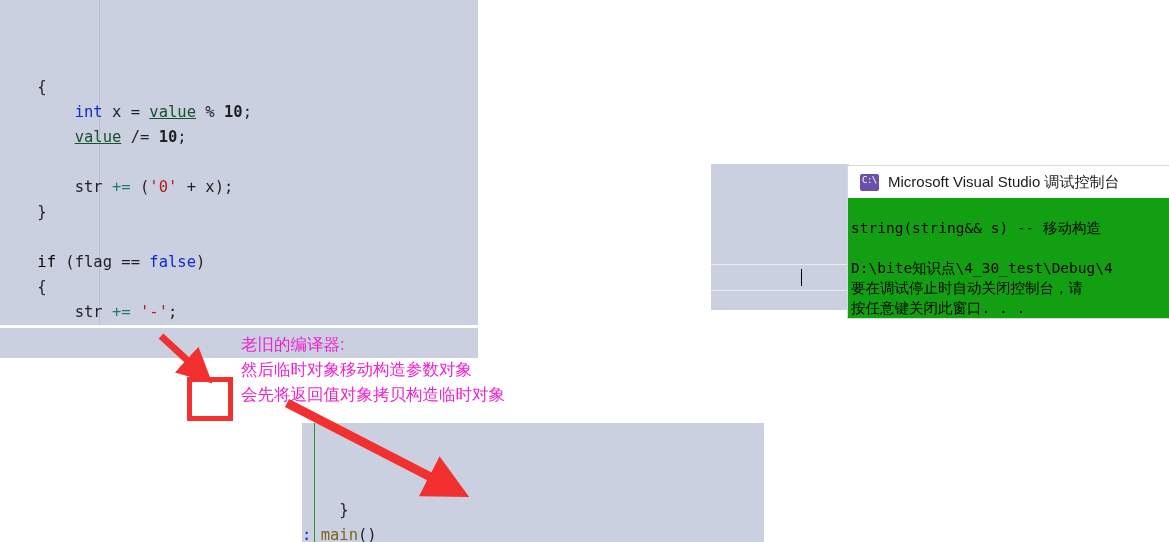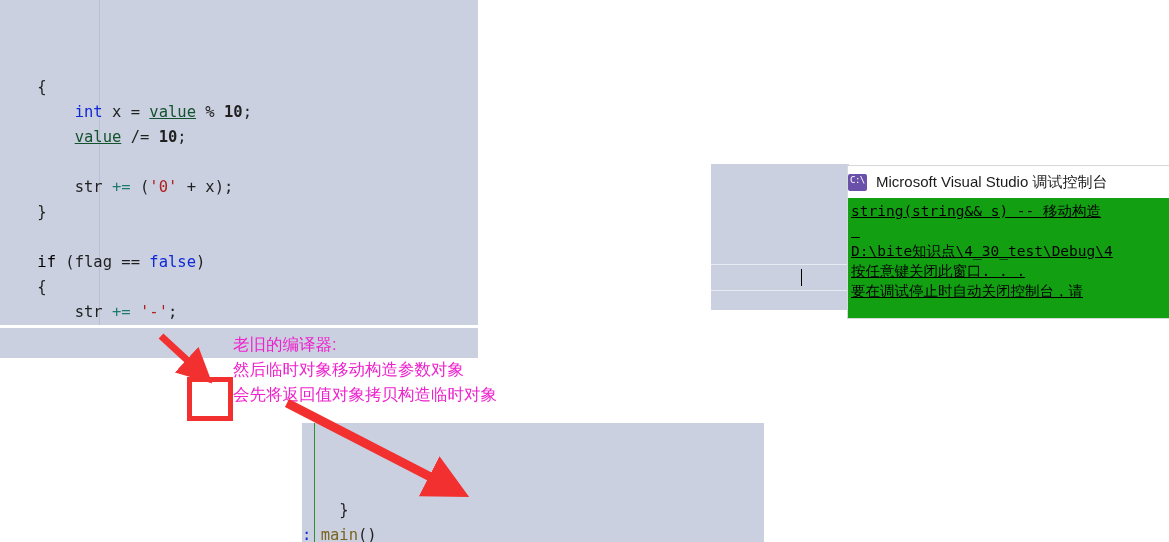--- a/index.html
+++ b/index.html
@@ -100,20 +100,21 @@
     width: 321px;
     height: 152px;
     background: #ffffff;
     box-shadow: 0 0 0 1px #d8d8d8;
     overflow: hidden;
   }
   #console-titlebar {
     height: 32px;
     display: flex;
     align-items: center;
+    padding-left: 12px;
     background: #ffffff;
     gap: 9px;
   }
   #console-icon {
     width: 19px;
     height: 17px;
     background: #6a50a8;
     border-radius: 2px;
     position: relative;
     flex: 0 0 auto;
@@ -129,34 +130,33 @@
     letter-spacing: -0.5px;
   }
   #console-title-text {
     font-family: "Liberation Sans", sans-serif;
     font-size: 15px;
     color: #1b1b1b;
   }
   #console-body {
     background: #12a012;
     height: 120px;
-    padding: 3px 0 0 3px;
+    padding: 20px 0 0 3px;
     font-family: "DejaVu Sans Mono", "Liberation Mono", monospace;
     font-size: 14.5px;
     line-height: 20px;
     color: #000000;
     white-space: pre;
     overflow: hidden;
-    text-decoration: underline;
   }
 
   
   #annotation-text {
     position: absolute;
-    left: 233px;
+    left: 241px;
     top: 332px;
     font-family: "Liberation Sans", sans-serif;
     font-size: 16.5px;
     line-height: 25px;
     color: #ee22cc;
     white-space: pre;
     font-weight: 400;
   }
 
   #red-box {
@@ -200,21 +200,21 @@
 <div class="code-panel" id="editor-lower">
   <div class="indent-guide" style="left:12px; background:#2f8f2f;"></div>
   <div class="code-lines" id="lower-lines"><div class="ln"><span class="brace">    }</span></div><div class="ln"><span class="kw">: </span><span class="fn">main</span><span class="punct">()</span></div></div>
 </div>
 
 <div id="console-window">
   <div id="console-titlebar">
     <div id="console-icon"></div>
     <div id="console-title-text">Microsoft Visual Studio 调试控制台</div>
   </div>
-  <div id="console-body" style="background: rgb(18, 160, 18); color: rgb(0, 0, 0);"><div>string(string&amp;&amp; s) -- 移动构造</div><div>&nbsp;</div><div>D:\bite知识点\4_30_test\Debug\4</div><div>按任意键关闭此窗口. . .</div><div>要在调试停止时自动关闭控制台，请</div></div>
+  <div id="console-body" style="background: rgb(18, 160, 18); color: rgb(0, 0, 0);"><div>string(string&amp;&amp; s) -- 移动构造</div><div>&nbsp;</div><div>D:\bite知识点\4_30_test\Debug\4</div><div>要在调试停止时自动关闭控制台，请</div><div>按任意键关闭此窗口. . .</div></div>
 </div>
 
 <div id="annotation-text" style="color: rgb(238, 34, 204);"><div>老旧的编译器:</div><div>然后临时对象移动构造参数对象</div><div>会先将返回值对象拷贝构造临时对象</div></div>
 
 <div id="red-box" style="border-color: rgb(242, 48, 48);"></div>
 
 <svg class="svg-overlay">
   <defs>
     <marker id="ah" markerWidth="5" markerHeight="5" refX="2.6" refY="2.5" orient="auto" markerUnits="strokeWidth">
       <path d="M0,0 L5,2.5 L0,5 z" fill="#f23030"></path>

